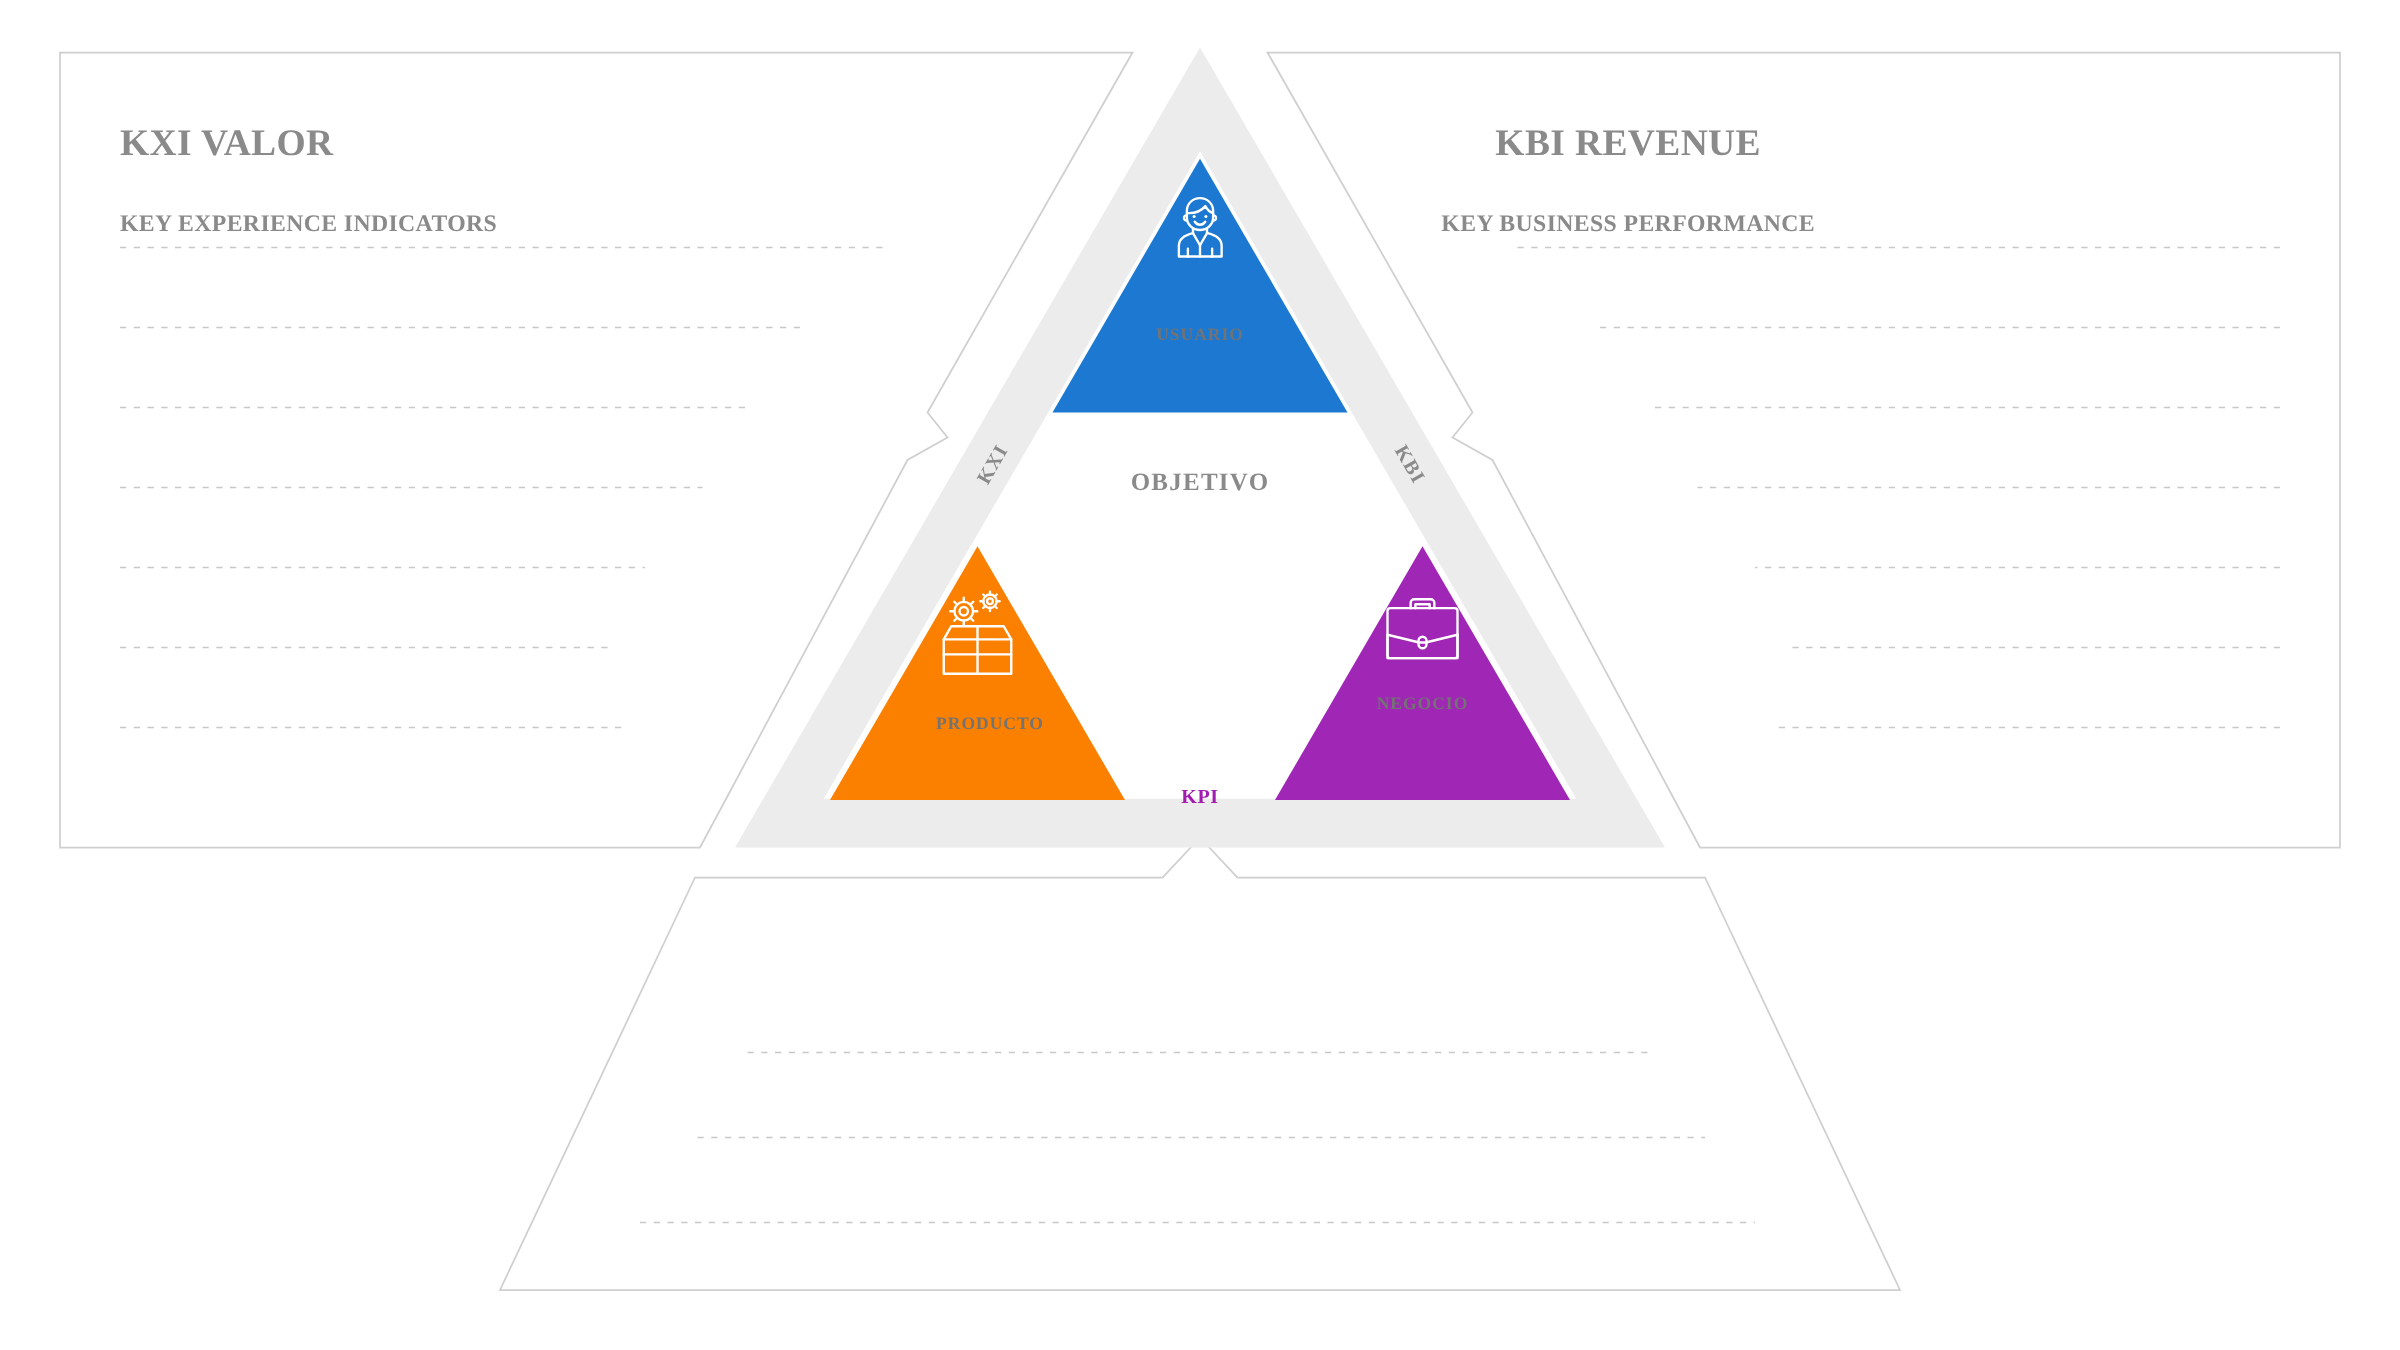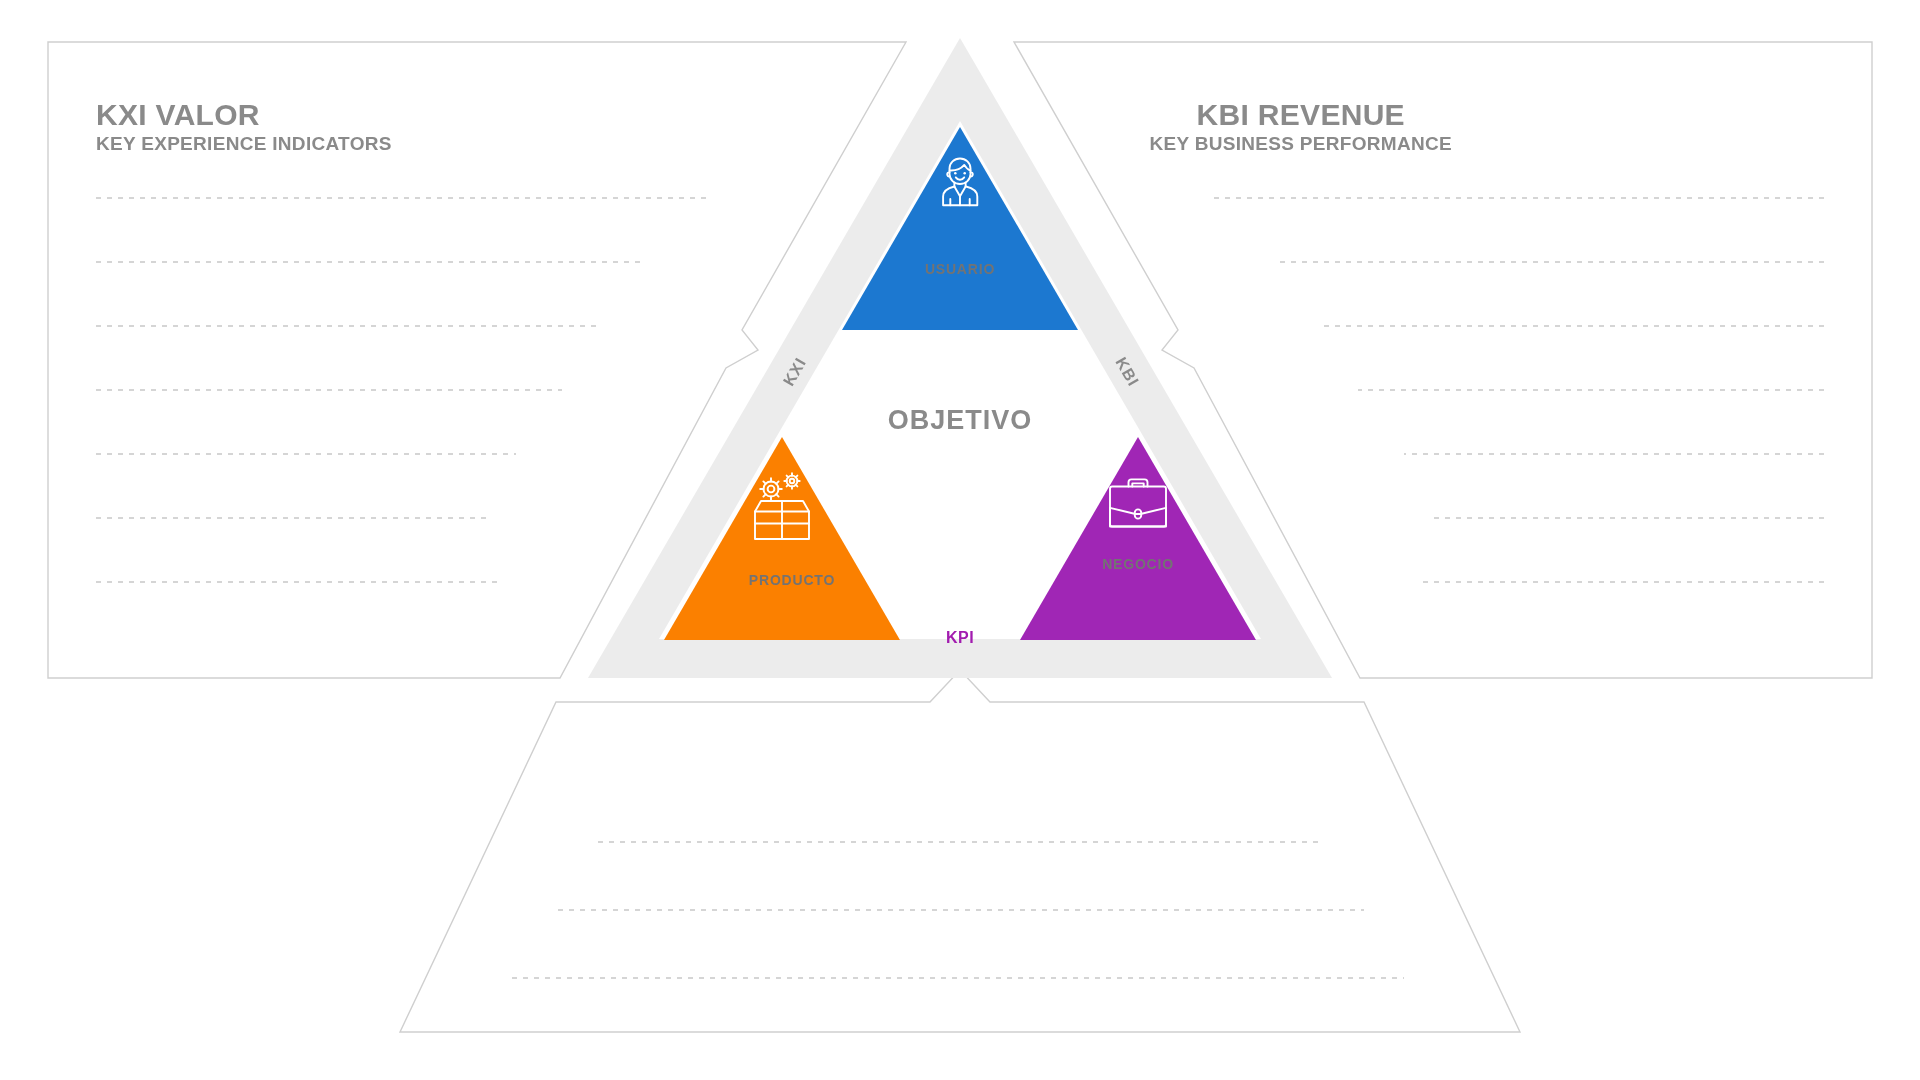--- a/index.html
+++ b/index.html
@@ -3,53 +3,53 @@
 <meta charset="utf-8">
 <style>
   html,body{margin:0;padding:0;}
   body{
     width:1920px;height:1080px;
     background:#ffffff;
     font-family:"Liberation Sans","DejaVu Sans",sans-serif;
     overflow:hidden;
     position:relative;
   }
-  #stage{position:absolute;left:0;top:0;width:1548px;height:1080px;}
+  #stage{position:absolute;left:0;top:0;width:1548px;height:1080px;font-family:Liberation Serif, serif;}
   svg.layer{position:absolute;left:0;top:0;width:1920px;height:1080px;}
 
   .panel-title{
     position:absolute;
     font-weight:bold;
     color:#8a8a8a;
     letter-spacing:0.3px;
     white-space:nowrap;
   }
   .panel-title .t1{font-size:30px;line-height:34px;display:block;}
-  .panel-title .t2{font-size:19px;line-height:24px;display:block;}
+  .panel-title .t2{font-size:19px;line-height:24px;display:block;margin-top:36px;}
 
   #kxi-title{left:96px;top:98px;text-align:left;}
   #kbi-title{right:96px;top:98px;text-align:center;}
   #kpi-title{left:624px;top:762px;text-align:left;}
 
   .tri-label{
     position:absolute;
     color:#737373;
     font-weight:bold;
     font-size:14px;
     letter-spacing:0.8px;
     white-space:nowrap;
     text-align:center;
   }
   #label-usuario{left:960px;top:261px;transform:translateX(-50%);}
   #label-producto{left:782px;top:572px;transform:translateX(-50%);padding-left:20px;}
   #label-negocio{left:1138px;top:556px;transform:translateX(-50%);}
 
   #label-objetivo{
     position:absolute;left:960px;top:375px;transform:translateX(-50%);
-    color:#8a8a8a;font-weight:bold;font-size:27px;letter-spacing:1px;white-space:nowrap;margin-top:30px;
+    color:#8a8a8a;font-weight:bold;font-size:20px;letter-spacing:1px;white-space:nowrap;
   }
   #label-kpi{
     position:absolute;left:960px;top:629px;transform:translateX(-50%);
     color:#a21caf;font-weight:bold;font-size:16px;letter-spacing:0.5px;white-space:nowrap;
   }
   #label-kxi{
     position:absolute;left:795px;top:372px;
     transform:translate(-50%,-50%) rotate(-60deg);
     color:#8a8a8a;font-weight:bold;font-size:16px;letter-spacing:1px;white-space:nowrap;
   }

